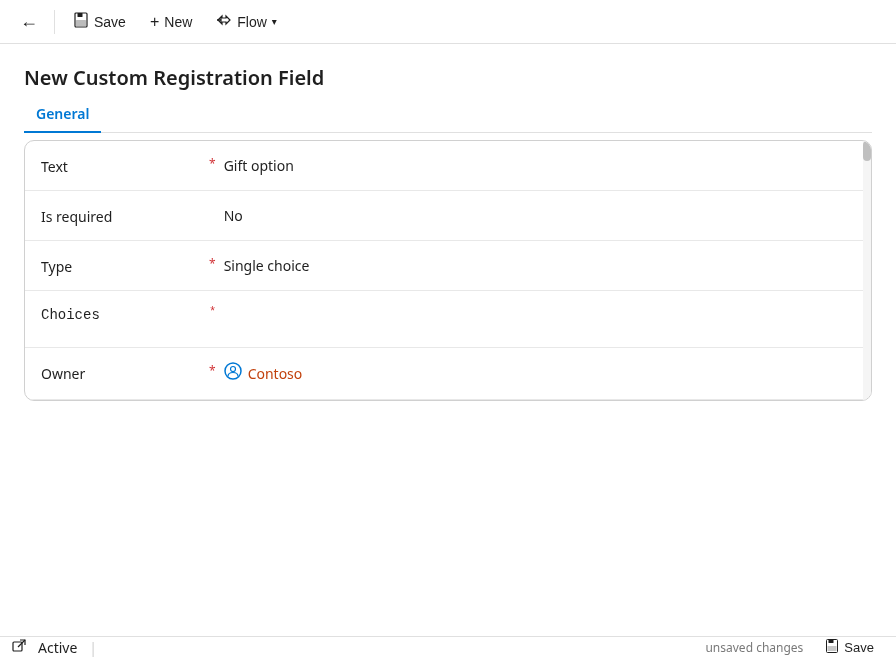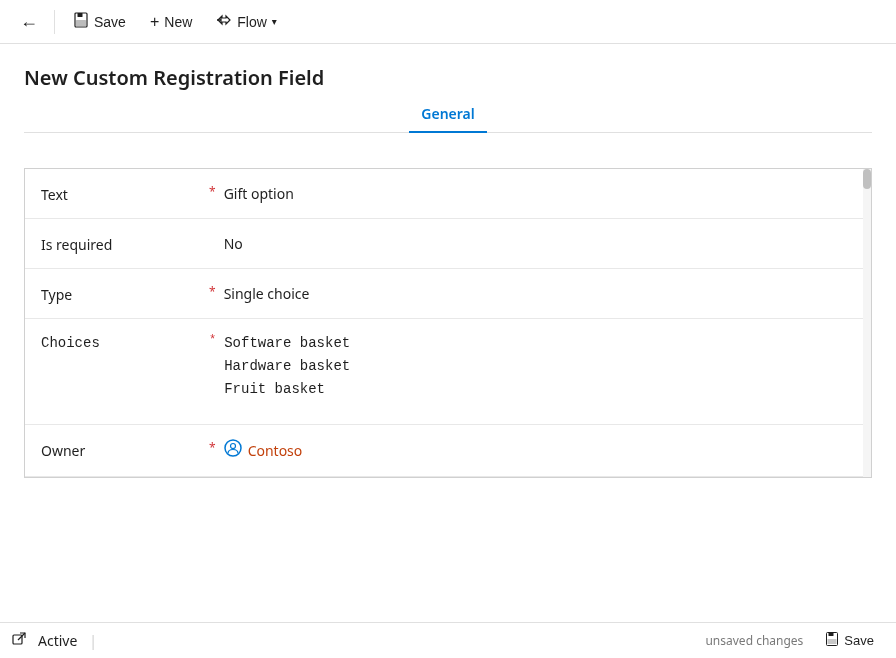--- a/index.html
+++ b/index.html
@@ -66,41 +66,40 @@
       font-size: 20px;
       font-weight: 600;
       color: #1f1f1f;
       margin-bottom: 5px;
     }
 
     
     .tabs {
       display: flex;
       border-bottom: 1px solid #e0e0e0;
-      margin-bottom: 35px;
-      justify-content: center;
+      margin-bottom: 7px;
     }
     .tab {
       padding: 8px 12px;
       cursor: pointer;
       font-size: 14px;
       color: #1f1f1f;
       border-bottom: 2px solid transparent;
       margin-bottom: -1px;
     }
     .tab.active {
       border-bottom: 2px solid #0078d4;
       font-weight: 600;
       color: #0078d4;
     }
 
     
     .form-container {
       border: 1px solid #d0d0d0;
-      border-radius: 0;
+      border-radius: 10px;
       overflow: hidden;
       position: relative;
     }
 
     .form-row {
       display: flex;
       align-items: flex-start;
       padding: 14px 16px;
       border-bottom: 1px solid #e8e8e8;
       min-height: 50px;
@@ -164,21 +163,21 @@
       background: #c0c0c0;
       border-radius: 4px;
     }
 
     
     .status-bar {
       display: flex;
       align-items: center;
       justify-content: space-between;
       padding: 0 12px;
-      height: 36px;
+      height: 22px;
       border-top: 1px solid #e0e0e0;
       background: #fff;
       flex-shrink: 0;
     }
     .status-left {
       display: flex;
       align-items: center;
       gap: 12px;
     }
     .status-right {
@@ -267,25 +266,20 @@
 
     <div class="form-row">
       <span class="form-label">Type</span>
       <span class="required-star">*</span>
       <span class="form-value">Single choice</span>
     </div>
 
     <div class="form-row" style="align-items: flex-start; padding-bottom: 24px; font-family: Liberation Mono, monospace;">
       <span class="form-label">Choices</span>
       <span class="required-star">*</span>
-      <div class="form-value choices-list">
-        <span>Software basket</span>
-        <span>Hardware basket</span>
-        <span>Fruit basket</span>
-      </div>
     </div>
 
     <div class="form-row">
       <span class="form-label">Owner</span>
       <span class="required-star">*</span>
       <div class="form-value">
         <span class="form-value-link">
           <span>
             <svg width="18" height="18" viewBox="0 0 18 18" fill="none" xmlns="http://www.w3.org/2000/svg">
               <circle cx="9" cy="9" r="8" stroke="#0078d4" stroke-width="1.5" fill="none"></circle>

